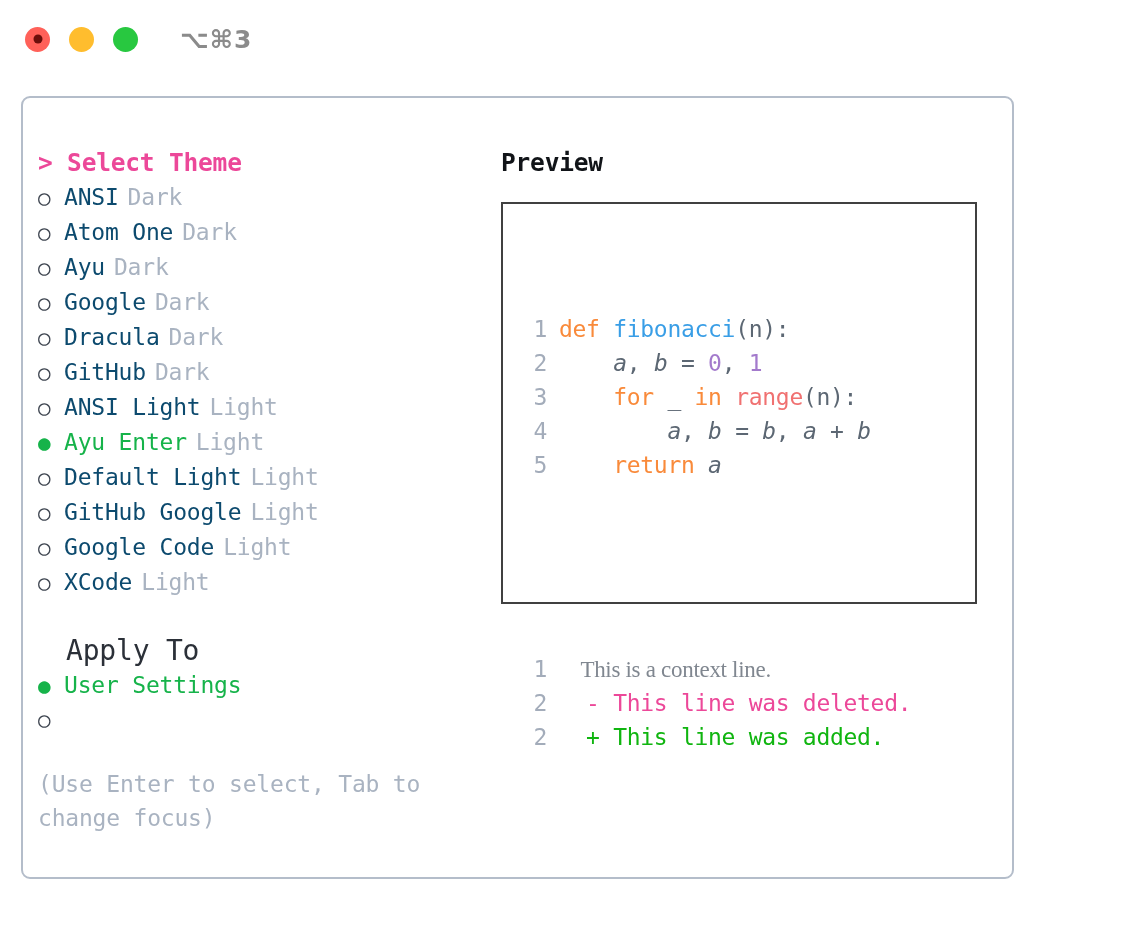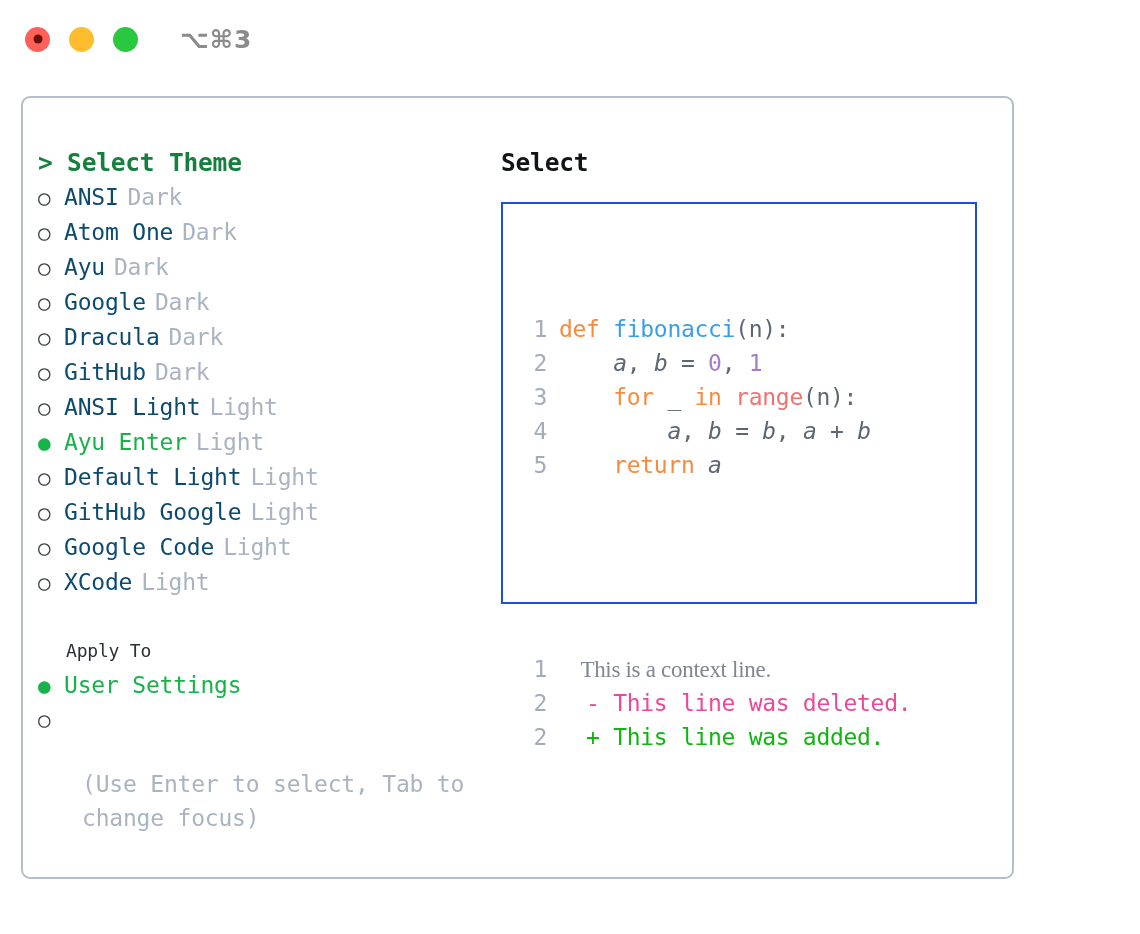--- a/index.html
+++ b/index.html
@@ -91,21 +91,21 @@
   .left-col {
     position: absolute;
     left: 15px;
     top: 48px;
     width: 450px;
   }
 
   .heading {
     font-size: 24.5px;
     font-weight: bold;
-    color: #15803d;
+    color: #ec4899;
     line-height: 34px;
     white-space: pre;
     letter-spacing: -0.2px;
   }
 
   .opt-row {
     display: flex;
     align-items: baseline;
     line-height: 34px;
     font-size: 23px;
@@ -123,58 +123,57 @@
   .opt-label { color: #0c4a6e; }
   .opt-row.selected .opt-label { color: #16b34a; }
   .opt-cat {
     color: #a9b3c1;
     margin-left: 9px;
   }
 
   .spacer-sm { height: 34px; }
 
   .section-label {
-    font-size: 18px;
+    font-size: 28px;
     color: #2b3038;
     line-height: 34px;
     padding-left: 28px;
     white-space: pre;
     letter-spacing: -0.2px;
   }
 
   .hint {
     margin-top: 30px;
     font-size: 23px;
     color: #a9b3c1;
     line-height: 34px;
     width: 400px;
     white-space: pre-wrap;
     letter-spacing: -0.2px;
-    margin-left: 44px;
   }
 
   
   .right-col {
     position: absolute;
     left: 478px;
     top: 48px;
     width: 500px;
   }
   .preview-title {
     font-size: 24.5px;
     font-weight: bold;
     color: #111418;
     line-height: 34px;
     letter-spacing: -0.2px;
   }
   .preview-box {
     margin-top: 22px;
     width: 476px;
     height: 402px;
-    border: 2px solid #1d4ed8;
+    border: 2px solid #404040;
     box-sizing: border-box;
     background: #ffffff;
     position: relative;
   }
 
   .code {
     position: absolute;
     left: 14px;
     top: 40px;
     font-size: 23px;
@@ -244,21 +243,21 @@
 
         <div id="apply-list">
             <div class="opt-row selected"><span class="bullet sel">●</span><span class="opt-label">User Settings</span></div>
             <div class="opt-row"><span class="bullet">○</span></div>
           </div>
 
         <div class="hint">(Use Enter to select, Tab to change focus)</div>
       </div>
 
       <div class="right-col">
-        <div class="preview-title">Select</div>
+        <div class="preview-title">Preview</div>
         <div class="preview-box">
           <div class="code">
             <div id="code-block"><div class="code-line"><span class="gutter">1</span><span class="tok-kw">def </span><span class="tok-fn">fibonacci</span><span class="tok-punc">(n):</span></div><div class="code-line"><span class="gutter">2</span><span class="tok-punc">    </span><span class="tok-var">a</span><span class="tok-punc">, </span><span class="tok-var">b</span><span class="tok-punc"> = </span><span class="tok-num">0</span><span class="tok-punc">, </span><span class="tok-num">1</span></div><div class="code-line"><span class="gutter">3</span><span class="tok-punc">    </span><span class="tok-kw">for</span><span class="tok-punc"> _ </span><span class="tok-kw">in</span><span class="tok-punc"> </span><span class="tok-call">range</span><span class="tok-punc">(n):</span></div><div class="code-line"><span class="gutter">4</span><span class="tok-punc">        </span><span class="tok-var">a</span><span class="tok-punc">, </span><span class="tok-var">b</span><span class="tok-punc"> = </span><span class="tok-var">b</span><span class="tok-punc">, </span><span class="tok-var">a</span><span class="tok-punc"> + </span><span class="tok-var">b</span></div><div class="code-line"><span class="gutter">5</span><span class="tok-punc">    </span><span class="tok-kw">return</span><span class="tok-punc"> </span><span class="tok-var">a</span></div></div>
             <div class="code-line"> </div>
             <div id="diff-block"><div class="code-line"><span class="gutter">1</span><span class="diff-ctx">    This is a context line.</span></div><div class="code-line"><span class="gutter">2</span><span class="diff-del">  - This line was deleted.</span></div><div class="code-line"><span class="gutter">2</span><span class="diff-add">  + This line was added.</span></div></div>
           </div>
         </div>
       </div>
 
     </div>

